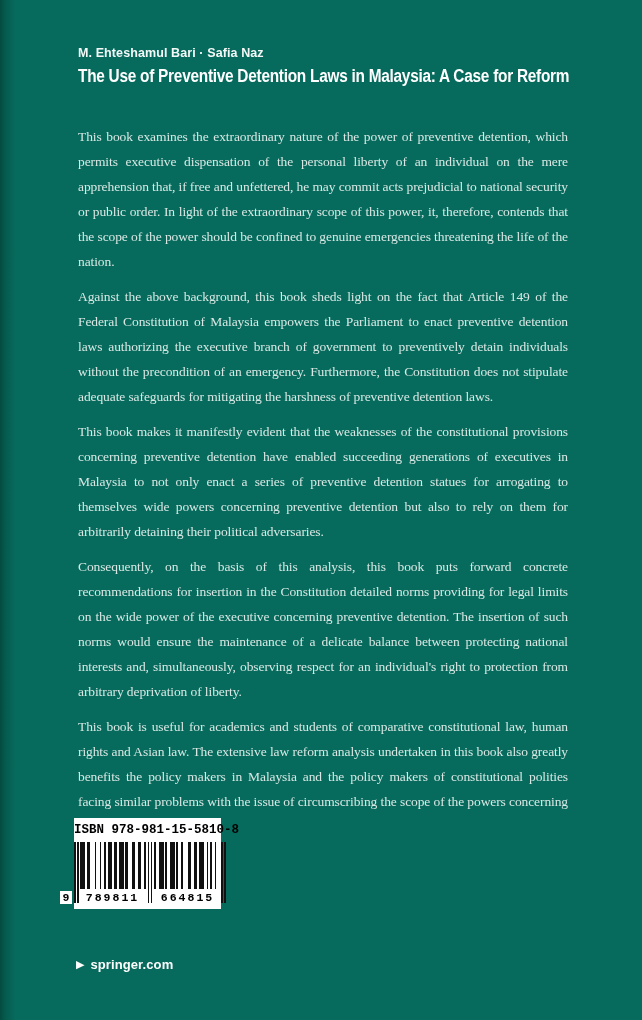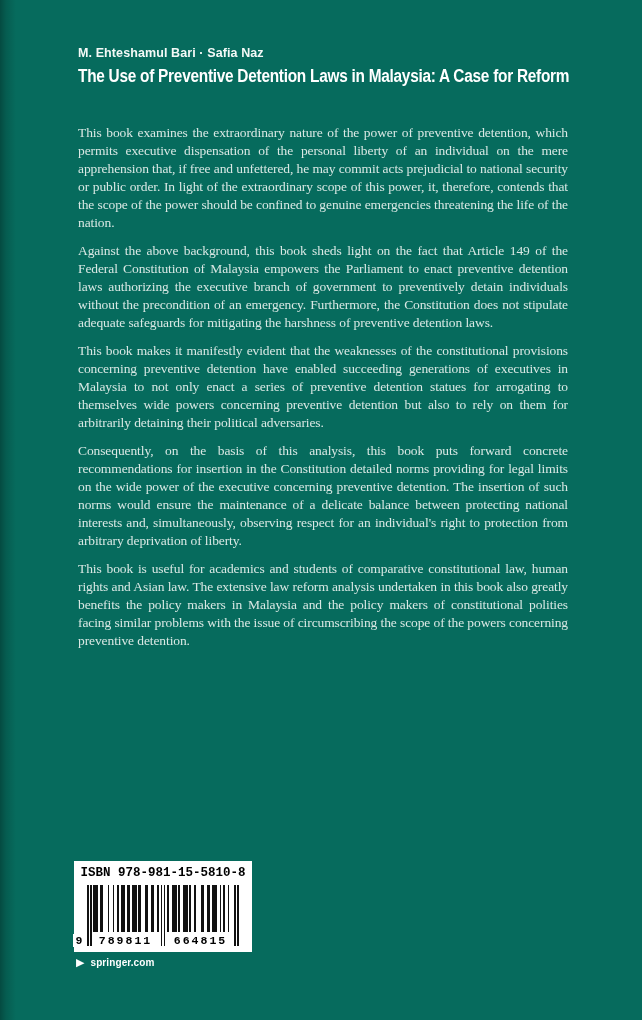--- a/index.html
+++ b/index.html
@@ -31,28 +31,28 @@
     letter-spacing: -0.3px;
     white-space: nowrap;
     transform: scaleX(0.88);
     transform-origin: left top;
   }
   .synopsis {
     position: absolute; left: 78px; top: 124px;
     width: 490px;
     color: #D9E8E4;
     font-family: "Liberation Serif", serif;
-    font-size: 13.5px; line-height: 18px;
+    font-size: 13.5px; line-height: 25px;
     text-align: justify;
     letter-spacing: -0.1px;
   }
   .synopsis p { margin: 0 0 10px 0; }
   .barcode-box {
-    position: absolute; left: 74px; top: 861px;
-    width: 178px; height: 91px;
+    position: absolute; left: 74px; top: 818px;
+    width: 147px; height: 91px;
     background: #FFFFFF;
     box-sizing: border-box;
   }
   .isbn-label {
     margin-top: 5px;
     text-align: center;
     color: #000000;
     font-family: "Liberation Mono", "DejaVu Sans Mono", monospace;
     font-size: 12.5px; font-weight: bold;
     letter-spacing: 0;
@@ -83,21 +83,21 @@
     position: absolute; left: 76px; top: 957px;
     display: flex; align-items: center;
     color: #FFFFFF;
   }
   .publisher .arrow {
     font-size: 11px;
     margin-right: 6px;
     line-height: 1;
   }
   .publisher .url {
-    font-size: 10px; font-weight: bold;
+    font-size: 13px; font-weight: bold;
     letter-spacing: 0.1px;
   }
 </style>
 </head>
 <body>
 
 <div class="cover">
 
   <div class="authors">M. Ehteshamul Bari · Safia Naz</div>
 

